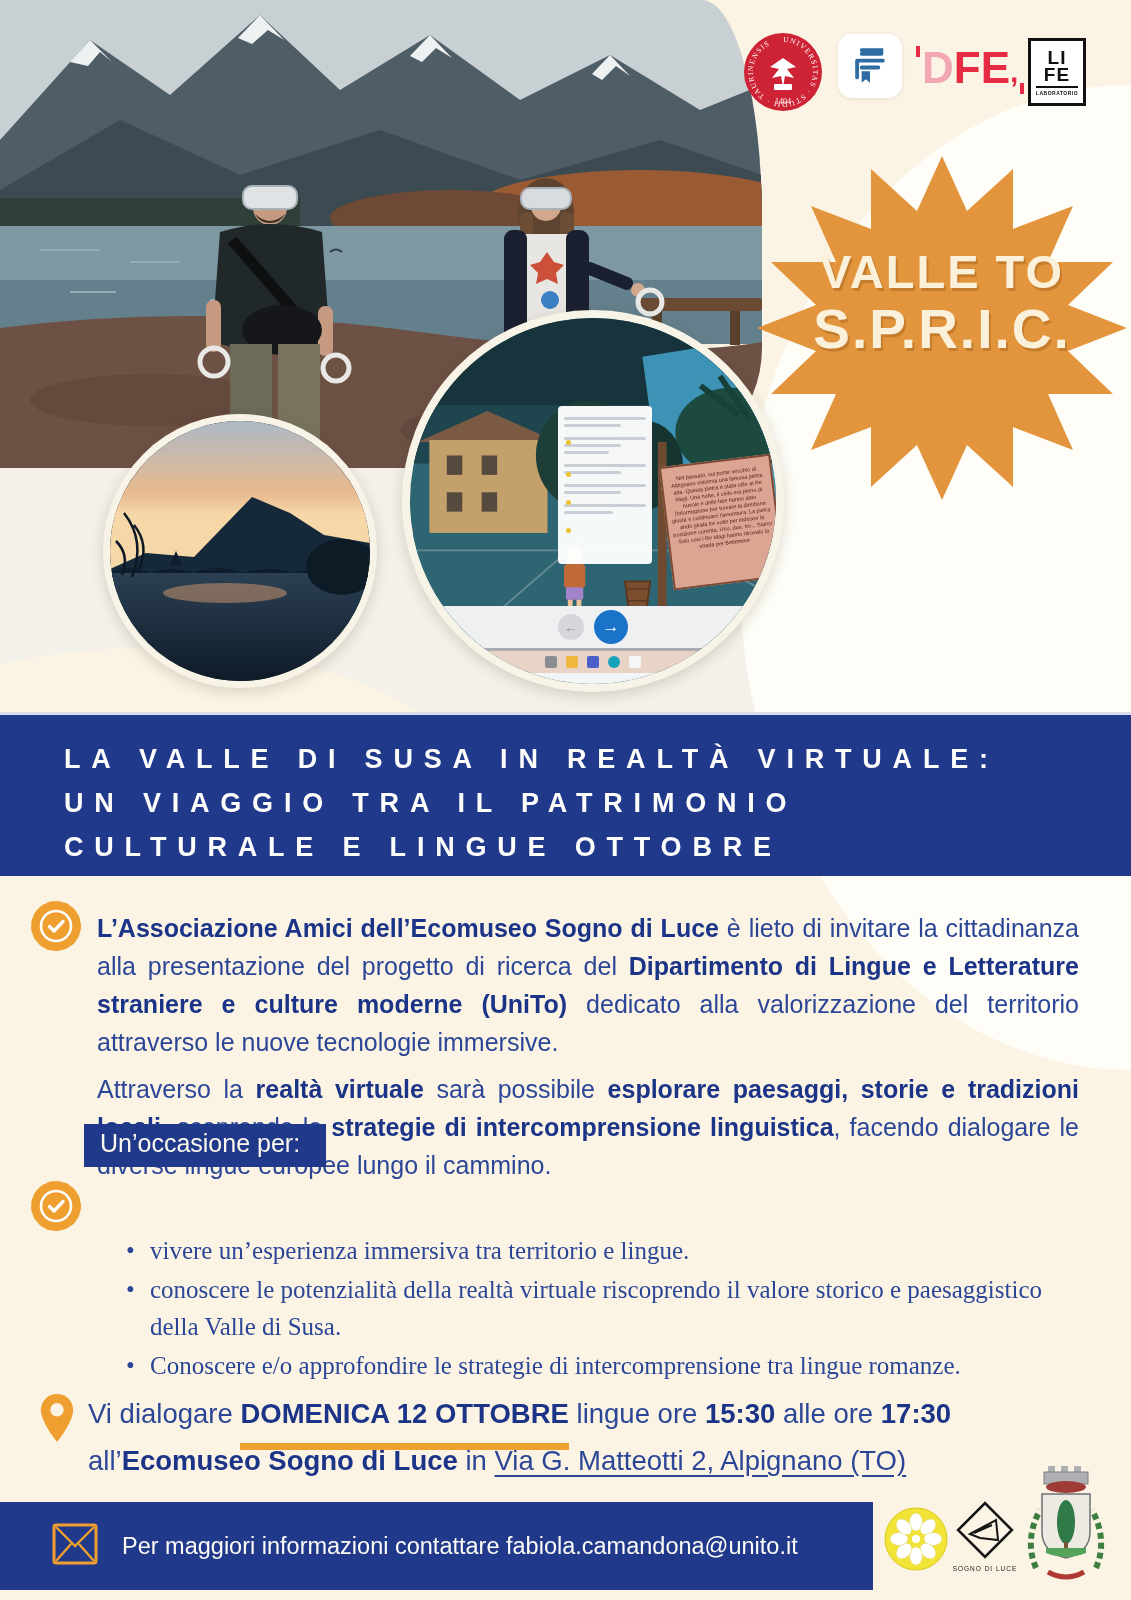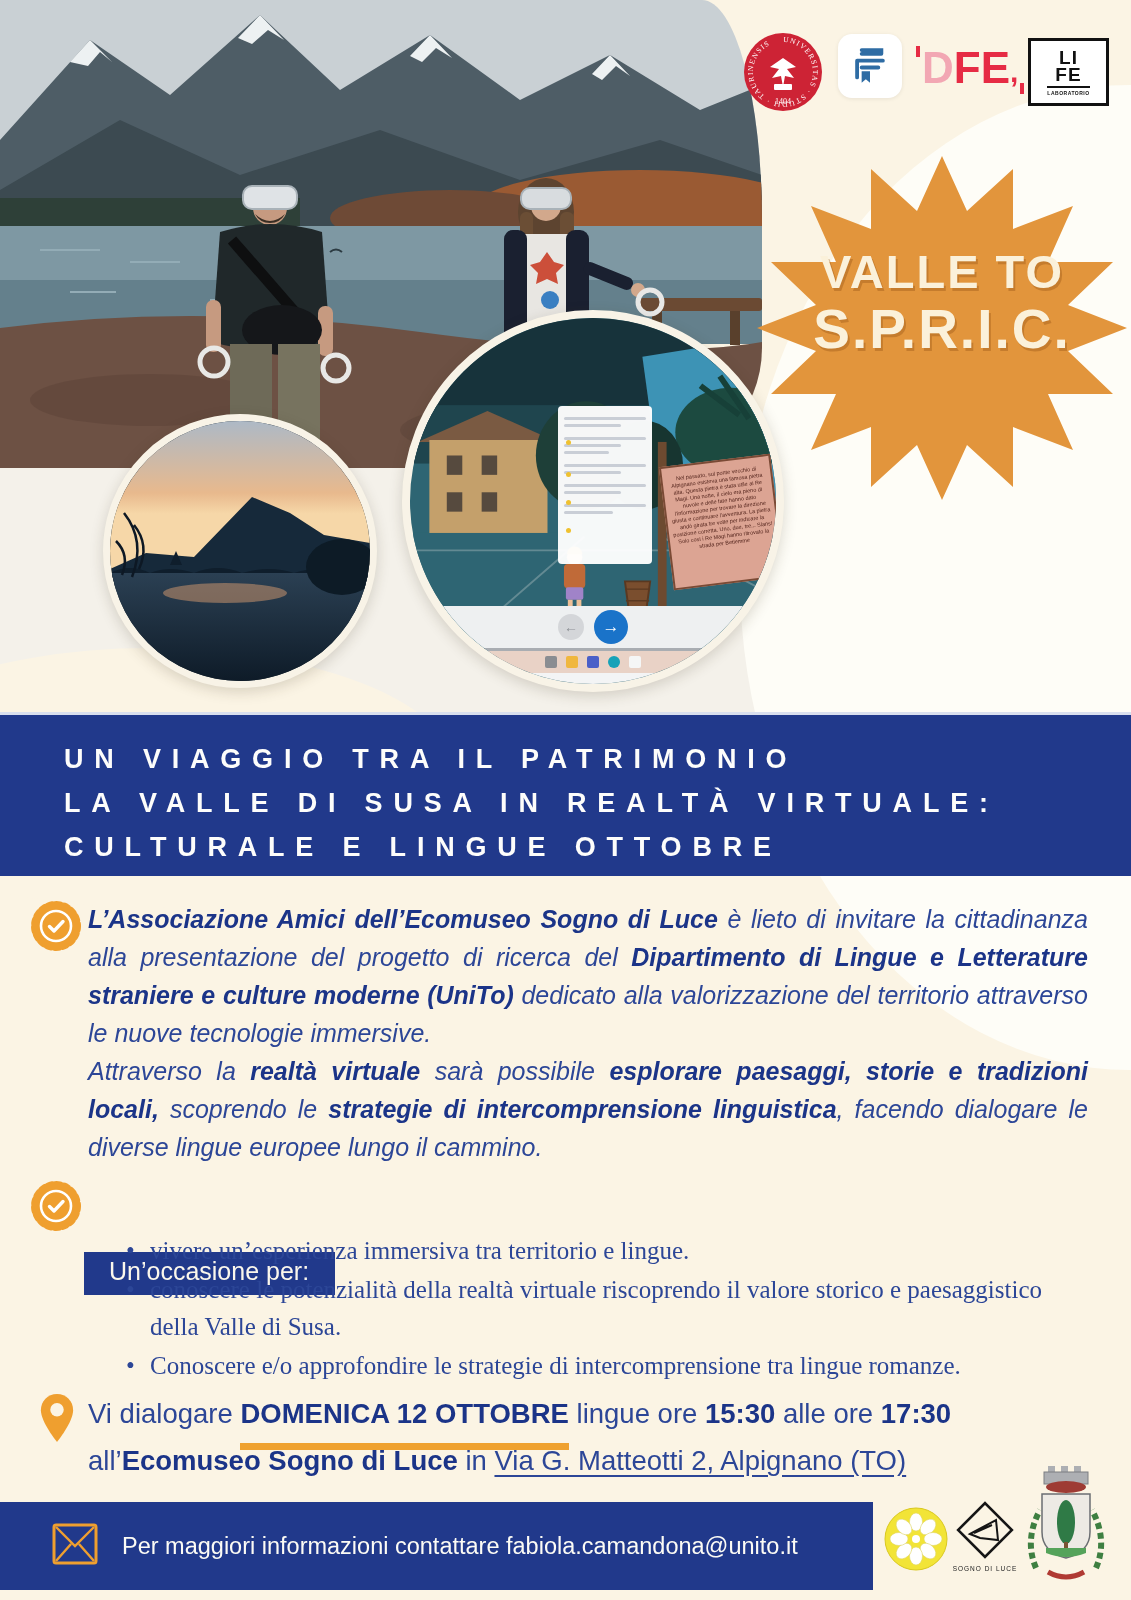--- a/index.html
+++ b/index.html
@@ -50,41 +50,41 @@
   .logo-seal{left:743px;top:32px;width:80px;height:80px;}
   .logo-dept{left:838px;top:34px;width:64px;height:64px;background:#fff;border-radius:14px;
              box-shadow:0 1px 4px rgba(0,0,0,.08);display:flex;align-items:center;justify-content:center;}
   .logo-dfe{left:916px;top:44px;width:104px;height:52px;display:flex;align-items:flex-start;
             font-weight:800;font-size:44px;line-height:48px;color:#E62B44;}
   .dfe-d{color:#F2A7B3;}
   .dfe-br{display:block;width:11px;height:11px;}
   .dfe-br.tl{border-left:4px solid #E62B44;border-top:4px solid #E62B44;margin:2px 2px 0 0;}
   .dfe-br.br{border-right:4px solid #E62B44;border-bottom:4px solid #E62B44;align-self:flex-end;margin:0 0 2px 2px;}
   .dfe-comma{font-size:30px;align-self:flex-end;}
-  .logo-life{left:1028px;top:38px;width:81px;height:68px;border:3px solid #111;background:#fff;
+  .logo-life{left:1028px;top:38px;width:58px;height:68px;border:3px solid #111;background:#fff;
              display:flex;flex-direction:column;align-items:center;justify-content:center;color:#111;}
   .life-big{font-size:19px;font-weight:800;line-height:17px;letter-spacing:1px;}
   .life-cap{font-size:5px;letter-spacing:.5px;border-top:2px solid #111;margin-top:3px;padding-top:2px;font-weight:700;}
 
   
   .banner{left:0;top:712px;width:1131px;height:164px;background:#21398B;border-top:3px solid #D9DFEE;
           padding:22px 0 0 64px;}
   .banner-line{color:#FDFDFB;font-weight:700;font-size:27px;letter-spacing:.40em;line-height:44px;white-space:nowrap;}
 
   
   .badge{width:52px;height:52px;}
   .badge1{left:30px;top:900px;}
   .badge2{left:30px;top:1180px;}
   .rich-block{left:88px;top:900px;width:1000px;font-size:25px;line-height:38px;color:#2C4697;text-align:justify;}
-  .rich-block p{margin:0;font-style:italic;}
+  .rich-block p{margin:9px;}
   .b{font-weight:700;color:#1B3488;}
   .u{text-decoration:underline;text-underline-offset:5px;}
   .ou{font-weight:700;color:#1B3488;border-bottom:7px solid #EFA12F;padding-bottom:14px;margin-top:16px;}
-  .occasion{left:84px;top:1252px;background:#21398B;color:#FBF7EC;font-size:25px;
-            padding:5px 26px 9px 25px;}
+  .occasion{left:84px;top:1124px;background:#21398B;color:#FBF7EC;font-size:25px;
+            padding:5px 26px 9px 16px;}
   .bullets{left:126px;top:1232px;width:950px;font-size:25px;line-height:37px;color:#2C4697;
            list-style:none;margin:0;padding:0;}
   .bullets li{position:relative;padding-left:24px;margin-bottom:2px;font-family:Liberation Serif, serif;}
   .bullets li::before{content:"•";position:absolute;left:0;top:0;color:#2C4697;font-size:25px;}
   .pin{left:38px;top:1392px;width:38px;height:52px;}
   .dates{left:88px;top:1390px;width:1010px;font-size:27.5px;line-height:47px;color:#2C4697;}
 
   
   .footer-bar{left:0;top:1502px;width:873px;height:88px;background:#21398B;display:flex;align-items:center;}
   .envelope{margin:0 24px 0 52px;flex:0 0 auto;}
@@ -291,22 +291,22 @@
     <span class="dfe-comma">,</span>
     <span class="dfe-br br"></span>
   </div>
   <div class="abs logo-life">
     <div class="life-big">LI</div>
     <div class="life-big">FE</div>
     <div class="life-cap">LABORATORIO</div>
   </div>
 
   <div class="abs banner">
+    <div class="banner-line">LA VALLE DI SUSA IN REALTÀ VIRTUALE:</div>
     <div class="banner-line">UN VIAGGIO TRA IL PATRIMONIO</div>
-    <div class="banner-line">LA VALLE DI SUSA IN REALTÀ VIRTUALE:</div>
     <div class="banner-line">CULTURALE E LINGUE OTTOBRE</div>
   </div>
 
   <div class="abs badge badge1">
     <svg viewBox="0 0 52 52" width="52" height="52">
       <circle cx="26" cy="26" r="21" fill="#EF9F2F" stroke="#EF9F2F" stroke-width="8" stroke-dasharray="3.4 4.2" stroke-linecap="round"></circle>
       <circle cx="26" cy="26" r="15" fill="none" stroke="#fff" stroke-width="2.6"></circle>
       <path d="M19.5 26.5 l4.5 4.5 L33 21.5" stroke="#fff" stroke-width="3.4" fill="none" stroke-linecap="round" stroke-linejoin="round"></path>
     </svg>
   </div>

